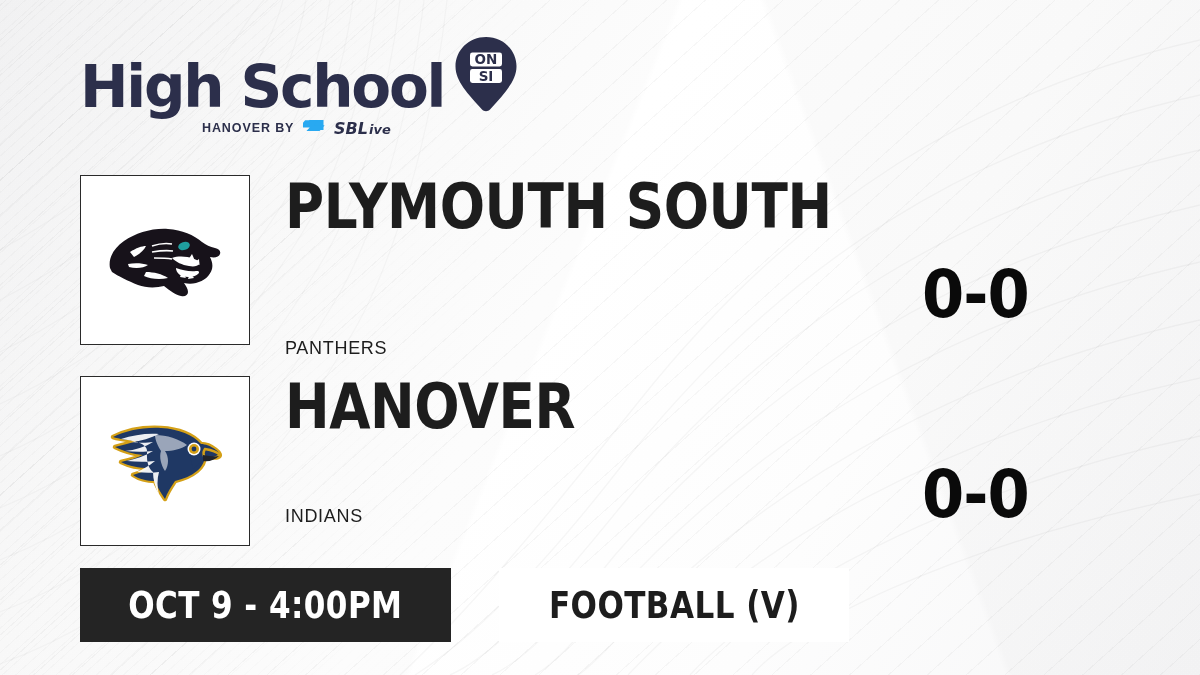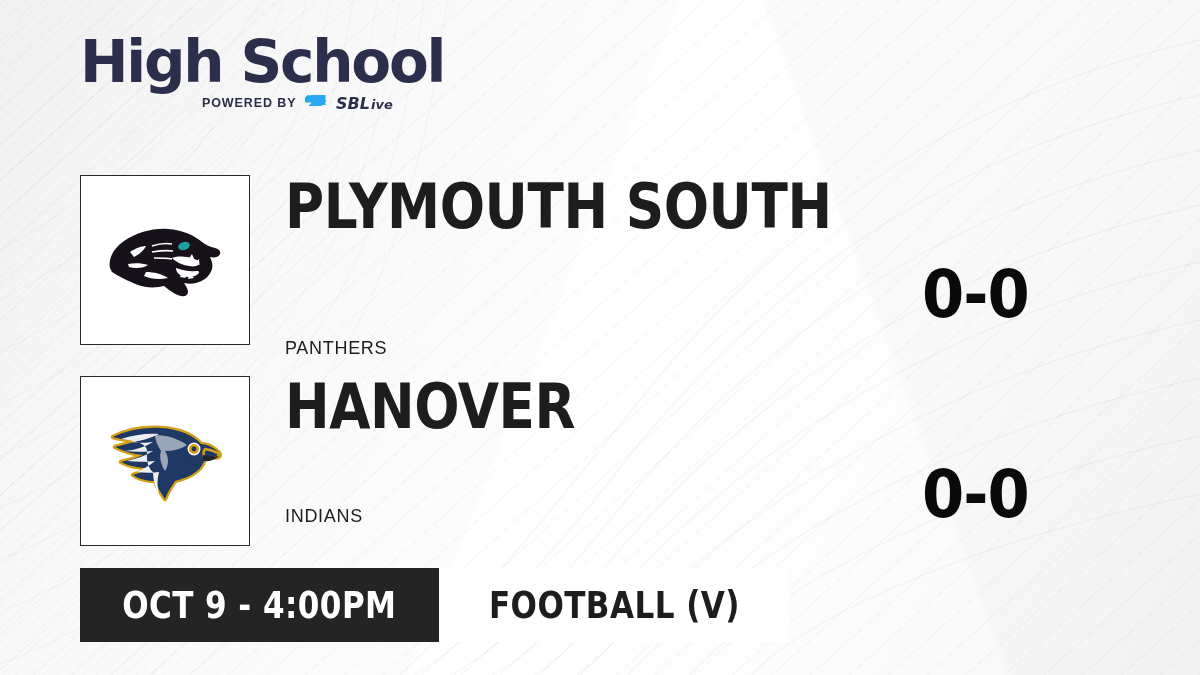--- a/index.html
+++ b/index.html
@@ -154,28 +154,29 @@
     top: 568px;
     height: 74px;
     display: flex;
     align-items: stretch;
   }
   .info-date {
     background: #242424;
     color: #ffffff;
     display: flex;
     align-items: center;
-    padding: 0 16px;
+    padding: 0 22px;
   }
   .info-sport {
     background: #ffffff;
     color: #1d1d1d;
     display: flex;
     align-items: center;
     padding: 0 26px;
+    margin-left: 48px;
   }
   .info-text {
     font-family: "DejaVu Sans", sans-serif;
     font-weight: bold;
     font-size: 37px;
     letter-spacing: 0.5px;
     white-space: nowrap;
     transform: scaleX(0.84);
     transform-origin: center center;
   }
@@ -213,23 +214,32 @@
         <path d="M0,560 C126,510 230,416 318,268 C358,204 388,100 400,0"></path>
         <path d="M0,612 C132,562 240,462 332,306 C376,236 410,116 424,0"></path>
         <path d="M0,664 C138,614 250,508 346,344 C394,268 432,132 447,0"></path>
       </g>
     </svg>
   </div>
 
   <div class="brand">
     <div class="brand-row">
       <div class="brand-word">High School</div>
+      <div class="pin-wrap">
+        <svg width="64" height="78" viewBox="0 0 64 78" xmlns="http://www.w3.org/2000/svg">
+          <path d="M32 1 C15 1 1.5 14 1.5 30.5 C1.5 45 14 58 28 73.5 C30 75.8 34 75.8 36 73.5 C50 58 62.5 45 62.5 30.5 C62.5 14 49 1 32 1 Z" fill="#2c2f4b"></path>
+          <rect x="16" y="16.5" width="32" height="14" rx="2.4" fill="#ffffff"></rect>
+          <rect x="16" y="33" width="32" height="14" rx="2.4" fill="#ffffff"></rect>
+          <text x="32" y="28" text-anchor="middle" font-family="DejaVu Sans, sans-serif" font-size="13.5" font-weight="bold" fill="#2c2f4b">ON</text>
+          <text x="32" y="44.5" text-anchor="middle" font-family="DejaVu Sans, sans-serif" font-size="13.5" font-weight="bold" fill="#2c2f4b">SI</text>
+        </svg>
+      </div>
     </div>
     <div class="powered">
-      <span class="powered-text">POWERED BY</span>
+      <span class="powered-text">HANOVER BY</span>
       <span class="sblive">
         <svg width="96" height="20" viewBox="0 0 96 20" xmlns="http://www.w3.org/2000/svg">
           <path d="M20.5 2 L6.5 2 L1 9 L12 9 L9.5 12 L20.5 12 Z" fill="#29a9f1"></path>
           <path d="M21.5 8 L10.5 8 L13 5 L2 5 L0.5 18 L14.5 18 Z" fill="#29a9f1" opacity="0"></path>
           <path d="M22 3.2 L9.5 3.2 L3.6 10.2 L15 10.2 L11.6 14.2 L0.5 14.2 L6 7" fill="none"></path>
           <g fill="#29a9f1">
             <path d="M22.2 2.6 L8.8 2.6 L2.4 10.4 L13.6 10.4 L10.2 14.2 L24.2 14.2 L19.2 8.6 Z" opacity="0"></path>
           </g>
           <path d="M23 2.4 L9.6 2.4 L3.2 9.9 L14.4 9.9 L11.0 13.6 L24.8 13.6 L30.2 7.6 L19.0 7.6 Z" fill="#29a9f1" transform="translate(-7,0) scale(0.95)"></path>
           <text x="31" y="16" font-family="DejaVu Sans, sans-serif" font-size="16" font-weight="bold" font-style="italic" fill="#2c2f4b">SBL</text>

